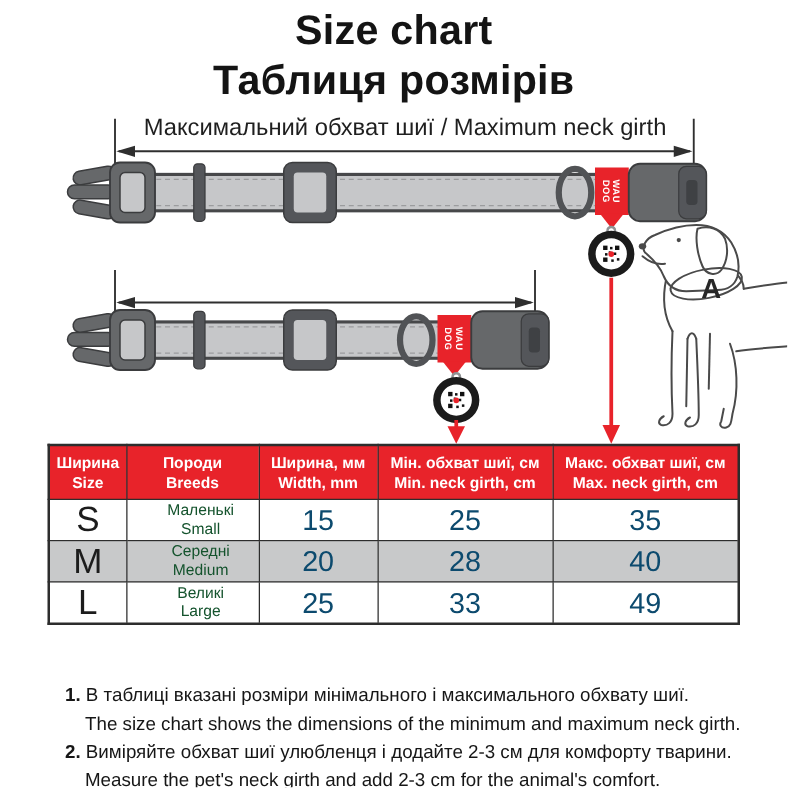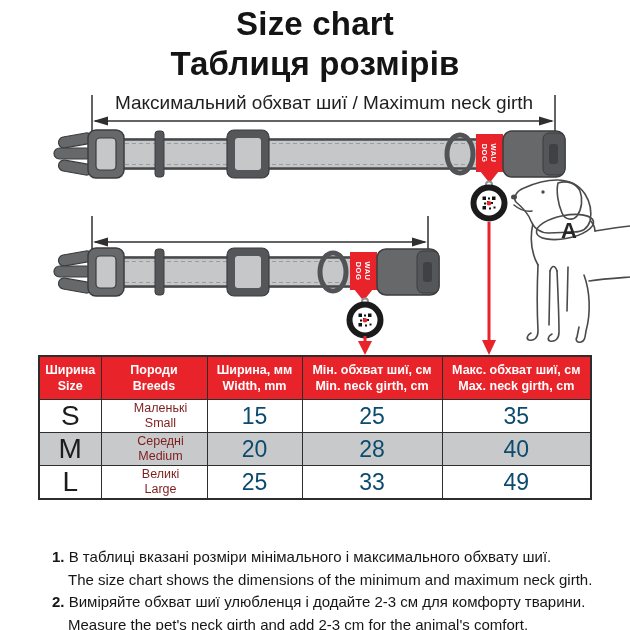--- a/index.html
+++ b/index.html
@@ -18,21 +18,21 @@
   
   .size-table{position:absolute;left:38px;top:355px;border-collapse:collapse;table-layout:fixed;
               border:2.5px solid #2d2d2d;}
   .size-table th,.size-table td{border:1.5px solid #2d2d2d;text-align:center;vertical-align:middle;padding:0;}
   .size-table thead th{background:#e8232a;color:#ffffff;font-size:12.5px;font-weight:700;
                        height:42px;line-height:1.3;}
   .size-table tbody tr{height:31px;background:#ffffff;}
   .size-table tbody tr.alt{background:#c8c9ca;}
   .cell-size{font-size:28px;font-weight:400;color:#1c1c1c;}
   .cell-breed{text-align:center;padding-left:13px !important;font-size:12.5px;
-              color:#7f1d1d;line-height:1.18;}
+              color:#14532d;line-height:1.18;}
   .cell-num{font-size:23px;color:#0c4a6e;}
   
   .notes{position:absolute;left:52px;top:546px;width:566px;font-size:15px;color:#161616;}
   .nline{line-height:22.5px;white-space:nowrap;}
   .nline .nnum{font-weight:700;}
   .nline.en{padding-left:16px;}
 </style>
 </head>
 <body>
 

